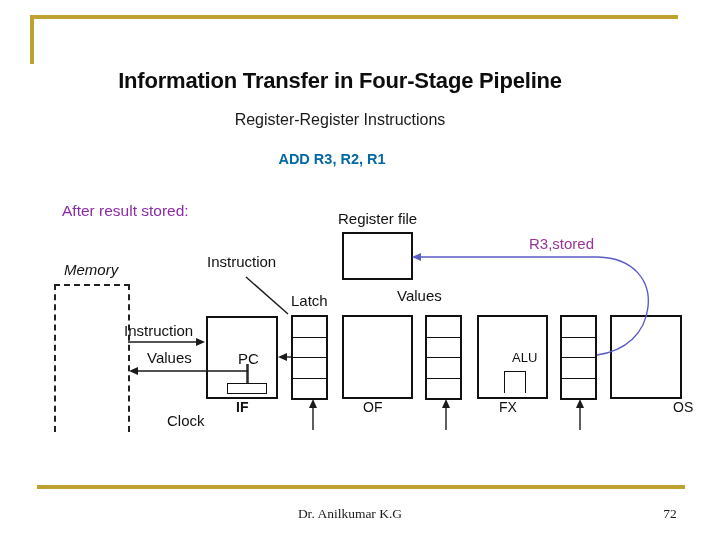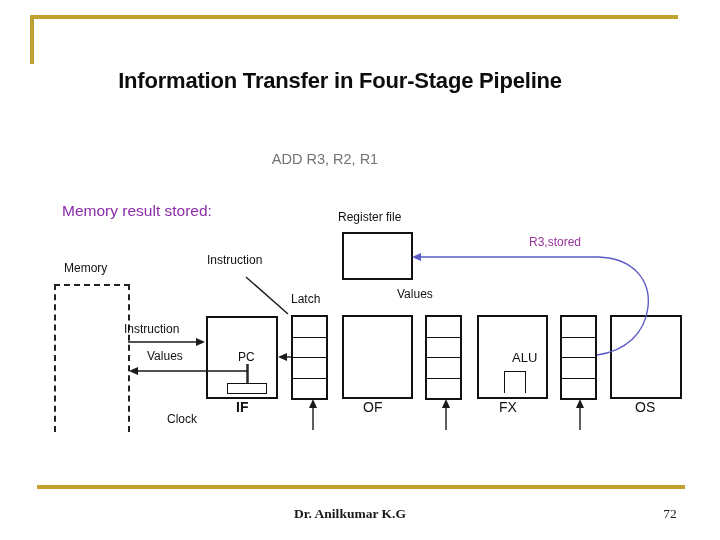--- a/index.html
+++ b/index.html
@@ -9,75 +9,76 @@
   }
   .abs{position:absolute;}
   
   .gold{background:#BFA12F;}
   #gold-top{left:30px;top:15px;width:648px;height:4px;}
   #gold-vert{left:30px;top:15px;width:4px;height:49px;}
   #gold-bottom{left:37px;top:485px;width:648px;height:4px;}
   
   #title{left:0;top:68px;width:680px;text-align:center;font-size:22px;font-weight:bold;letter-spacing:-0.2px;color:#0d0d0d;}
   #subtitle{left:0;top:111px;width:680px;text-align:center;font-size:16px;color:#1a1a1a;}
-  #add-line{left:0;top:151px;width:650px;text-align:center;font-size:14.5px;font-weight:normal;color:#737373;}
+  #add-line{left:0;top:151px;width:650px;text-align:center;font-size:14.5px;font-weight:bold;color:#0369a1;padding-left:7px;}
   #annotation{left:62px;top:202px;font-size:15.5px;color:#8B2BA8;}
   
   .box{border:2px solid #111;background:#fff;}
   #memory-box{left:54px;top:284px;width:72px;height:146px;background:transparent;
     border-top:2px dashed #222;border-left:2px dashed #222;border-right:2px dashed #222;border-bottom:none;}
   #regfile-box{left:342px;top:232px;width:67px;height:44px;}
   #if-box{left:206px;top:316px;width:68px;height:79px;}
   #of-box{left:342px;top:315px;width:67px;height:80px;}
   #fx-box{left:477px;top:315px;width:67px;height:80px;}
   #os-box{left:610px;top:315px;width:68px;height:80px;}
   .latch{width:33px;height:81px;border:2px solid #111;display:flex;flex-direction:column;}
   #latch1{left:291px;top:315px;}
   #latch2{left:425px;top:315px;}
   #latch3{left:560px;top:315px;}
   .latch .cell{flex:1;border-bottom:1.5px solid #111;}
   .latch .cell:last-child{border-bottom:none;}
   #pc-rect{left:227px;top:383px;width:38px;height:9px;border:1.5px solid #111;}
   #alu-shape{left:504px;top:371px;width:20px;height:21px;border-top:1.5px solid #111;border-left:1.5px solid #111;border-right:1.5px solid #111;}
   
-  .lbl{font-size:12px;color:#111;white-space:nowrap;}
-  #memory-label{left:64px;top:261px;}
+  .lbl{font-size:15px;color:#111;white-space:nowrap;}
+  #memory-label{left:64px;top:261px;font-style:italic;}
   #regfile-label{left:338px;top:210px;}
   #instr-top-label{left:207px;top:253px;}
   #latch-label{left:291px;top:292px;}
   #instr-bus-label{left:124px;top:322px;}
   #address-label{left:147px;top:349px;}
   #pc-label{left:238px;top:350px;}
   #values-label{left:397px;top:287px;}
   #alu-label{left:512px;top:350px;font-size:13px;}
   #clock-label{left:167px;top:412px;}
   #result-label{left:529px;top:235px;color:#993399;}
   .stage-lbl{font-size:14px;}
   #if-label{left:236px;top:399px;font-weight:bold;}
   #of-label{left:363px;top:399px;}
   #fx-label{left:499px;top:399px;}
-  #os-label{left:635px;top:399px;}
+  #os-label{left:673px;top:399px;}
   
   #wires{left:0;top:0;width:720px;height:540px;pointer-events:none;}
   
-  #footer-author{left:0;top:506px;width:700px;text-align:center;font-family:"Liberation Serif",serif;font-size:13.5px;color:#1a1a1a;font-weight:bold;}
+  #footer-author{left:0;top:506px;width:700px;text-align:center;font-family:"Liberation Serif",serif;font-size:13.5px;color:#1a1a1a;}
   #page-number{left:655px;top:506px;width:30px;text-align:center;font-family:Liberation Serif, serif;font-size:13.5px;color:#1a1a1a;}
 </style>
 </head>
 <body>
 
 <div id="slide">
 
   <div class="abs gold" id="gold-top"></div>
   <div class="abs gold" id="gold-vert"></div>
   <div class="abs gold" id="gold-bottom"></div>
 
   <div class="abs" id="title">Information Transfer in Four-Stage Pipeline</div>
+  <div class="abs" id="subtitle">Register-Register Instructions</div>
   <div class="abs" id="add-line">ADD R3, R2, R1</div>
-  <div class="abs" id="annotation">Memory result stored:</div>
+  <div class="abs" id="annotation">After result stored:</div>
 
   <div class="abs" id="memory-box"></div>
   <div class="abs box" id="regfile-box"></div>
   <div class="abs box" id="if-box"></div>
   <div class="abs latch" id="latch1">
     <div class="cell"></div>
     <div class="cell"></div>
     <div class="cell"></div>
     <div class="cell"></div>
   </div>

